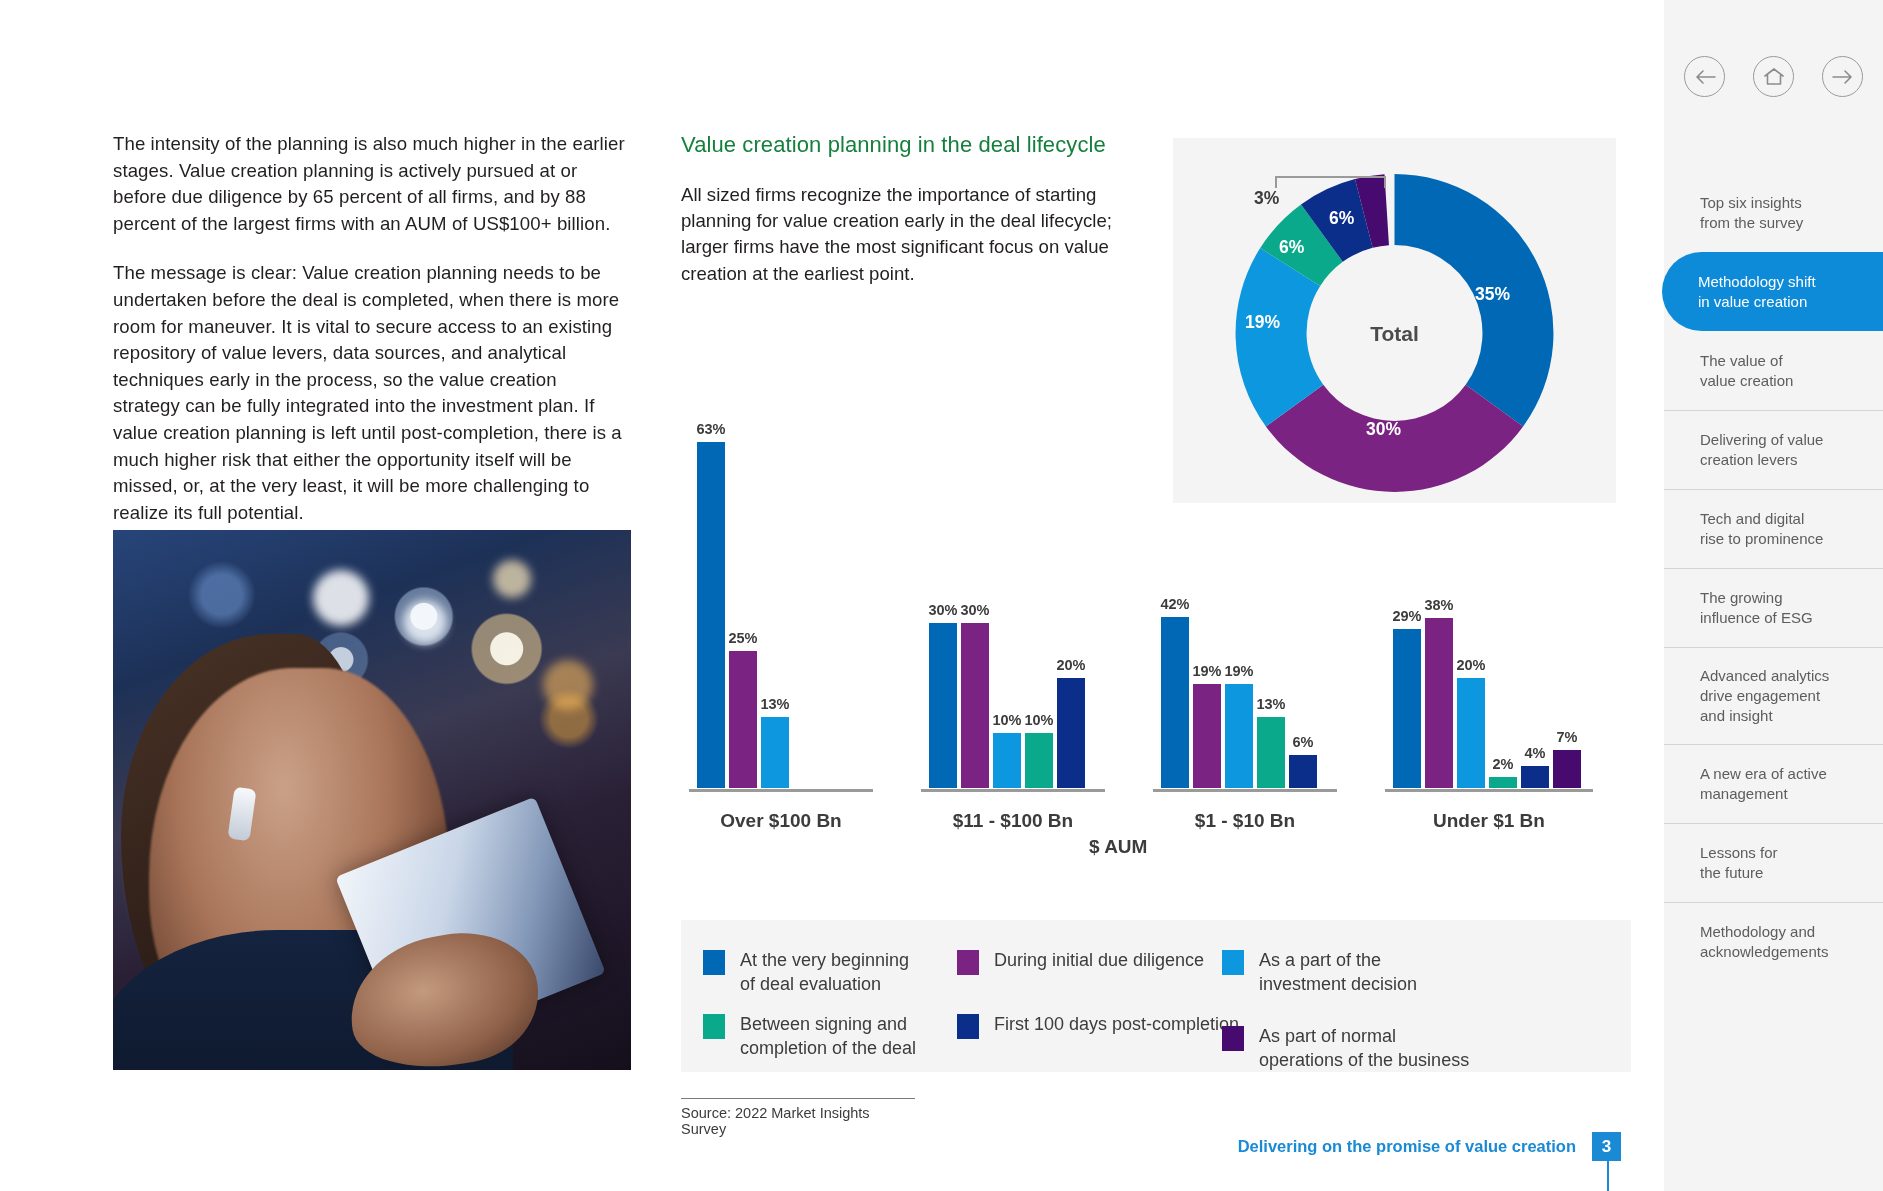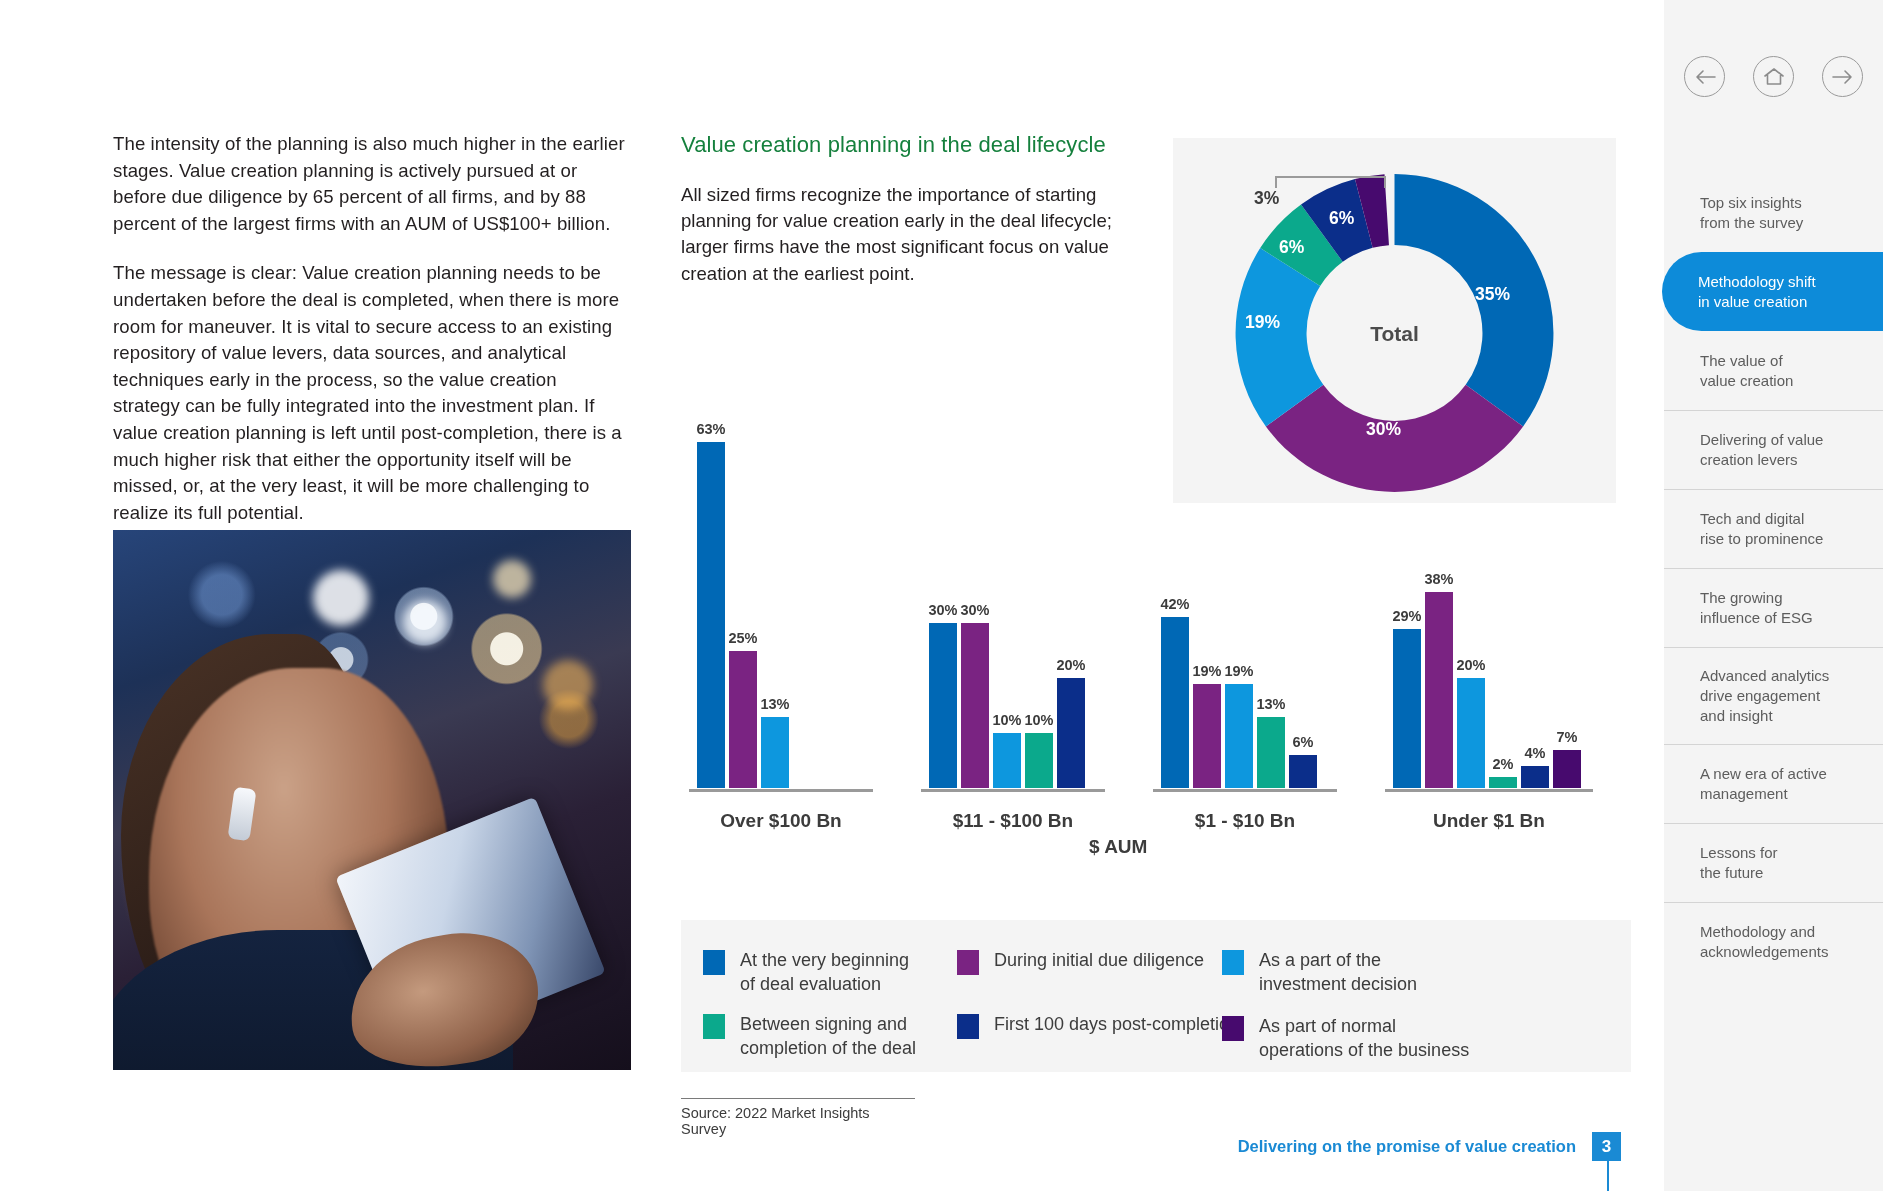--- a/index.html
+++ b/index.html
@@ -290,21 +290,21 @@
           <span class="bar-val">6%</span>
         </div>
       </div>
       <div class="grp-label" style="left:472px;width:184px;">$1 - $10 Bn</div>
 
       <div class="baseline" style="left:704px;width:208px;"></div>
       <div class="bargroup" style="left:704px;width:208px;height:380px;">
         <div class="bar" style="left:8px;height:159px;background:#0068b5;">
           <span class="bar-val">29%</span>
         </div>
-        <div class="bar" style="left:40px;height:196px;background:#7a2382;padding-left:12px;">
+        <div class="bar" style="left:40px;height:170px;background:#7a2382;padding-left:12px;">
           <span class="bar-val">38%</span>
         </div>
         <div class="bar" style="left:72px;height:110px;background:#0d97de;">
           <span class="bar-val">20%</span>
         </div>
         <div class="bar" style="left:104px;height:11px;background:#0ba98c;">
           <span class="bar-val">2%</span>
         </div>
         <div class="bar" style="left:136px;height:22px;background:#0b2e8a;">
           <span class="bar-val">4%</span>
@@ -345,21 +345,21 @@
           <span>Between signing and</span><br>
           <span>completion of the deal</span>
         </span>
       </div>
       <div class="leg-item" style="left:276px;top:92px;">
         <span class="leg-swatch" style="background:#0b2e8a"></span>
         <span class="leg-text">
           <span>First 100 days post-completion</span>
         </span>
       </div>
-      <div class="leg-item" style="left:541px;top:94px;">
+      <div class="leg-item" style="left:541px;top:104px;">
         <span class="leg-swatch" style="background:#470a6e"></span>
         <span class="leg-text">
           <span>As part of normal</span><br>
           <span>operations of the business</span>
         </span>
       </div>
     </div>
 
     <div class="source">Source: 2022 Market Insights Survey</div>
 

